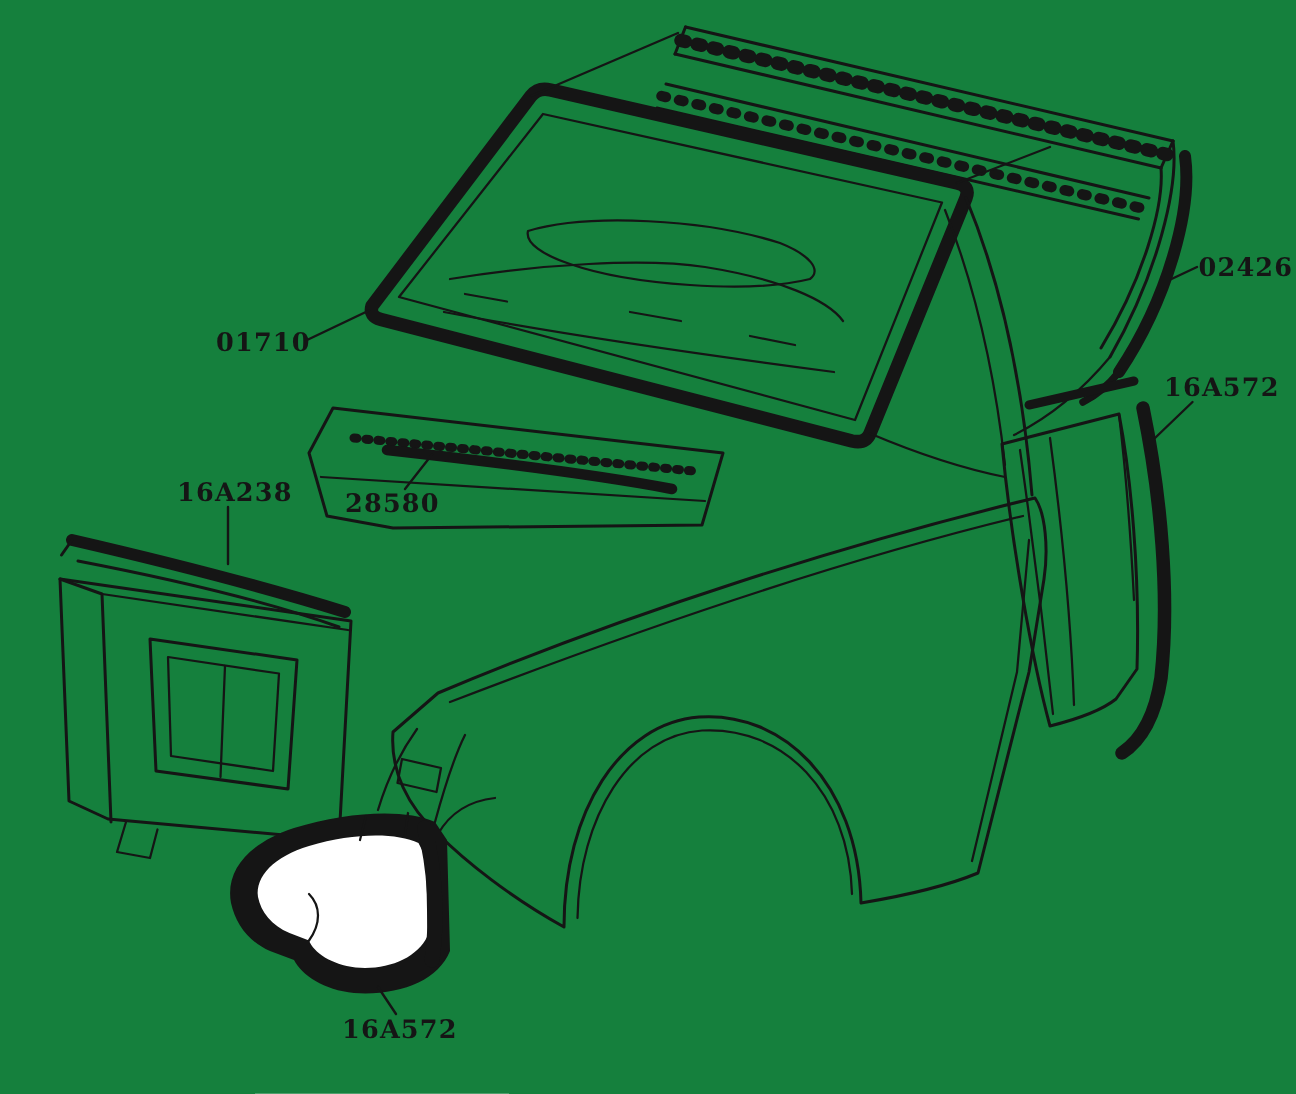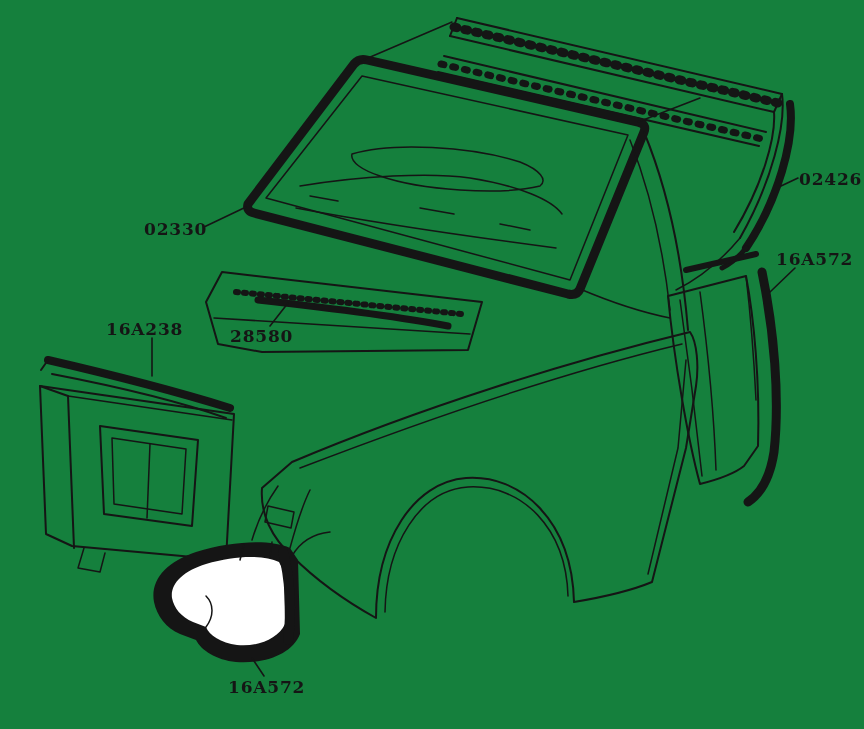--- a/index.html
+++ b/index.html
@@ -136,19 +136,19 @@
         <path d="M795,268 L770,292"></path>
         <path d="M152,338 L152,376"></path>
         <path d="M270,326 L288,303"></path>
         <path d="M264,676 L252,658"></path>
       </g>
 
     </g>
   </svg>
 
   <div class="part-label" style="left:799px;top:169px;">02426</div>
-  <div class="part-label" style="left:144px;top:219px;">02330</div>
+  <div class="part-label" style="left:144px;top:219px;">01710</div>
   <div class="part-label" style="left:776px;top:249px;">16A572</div>
-  <div class="part-label" style="left:106px;top:319px;">16A238</div>
+  <div class="part-label" style="left:118px;top:319px;">16A238</div>
   <div class="part-label" style="left:230px;top:326px;">28580</div>
   <div class="part-label" style="left:228px;top:677px;">16A572</div>
 
 </div>
 
 </body></html>

